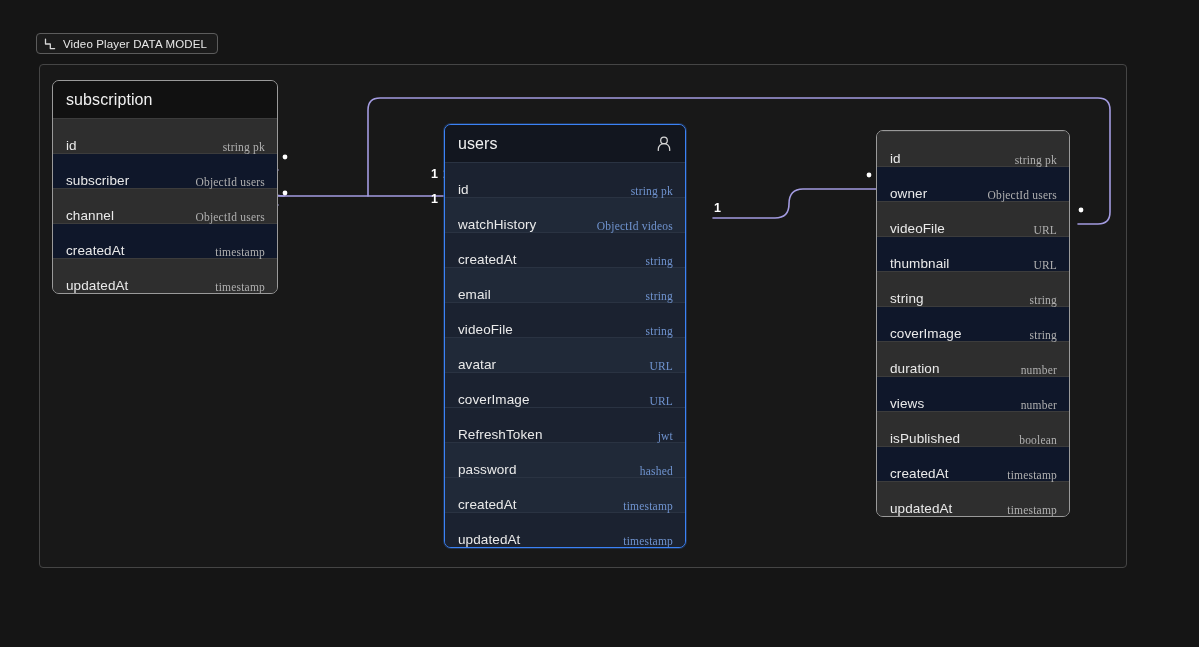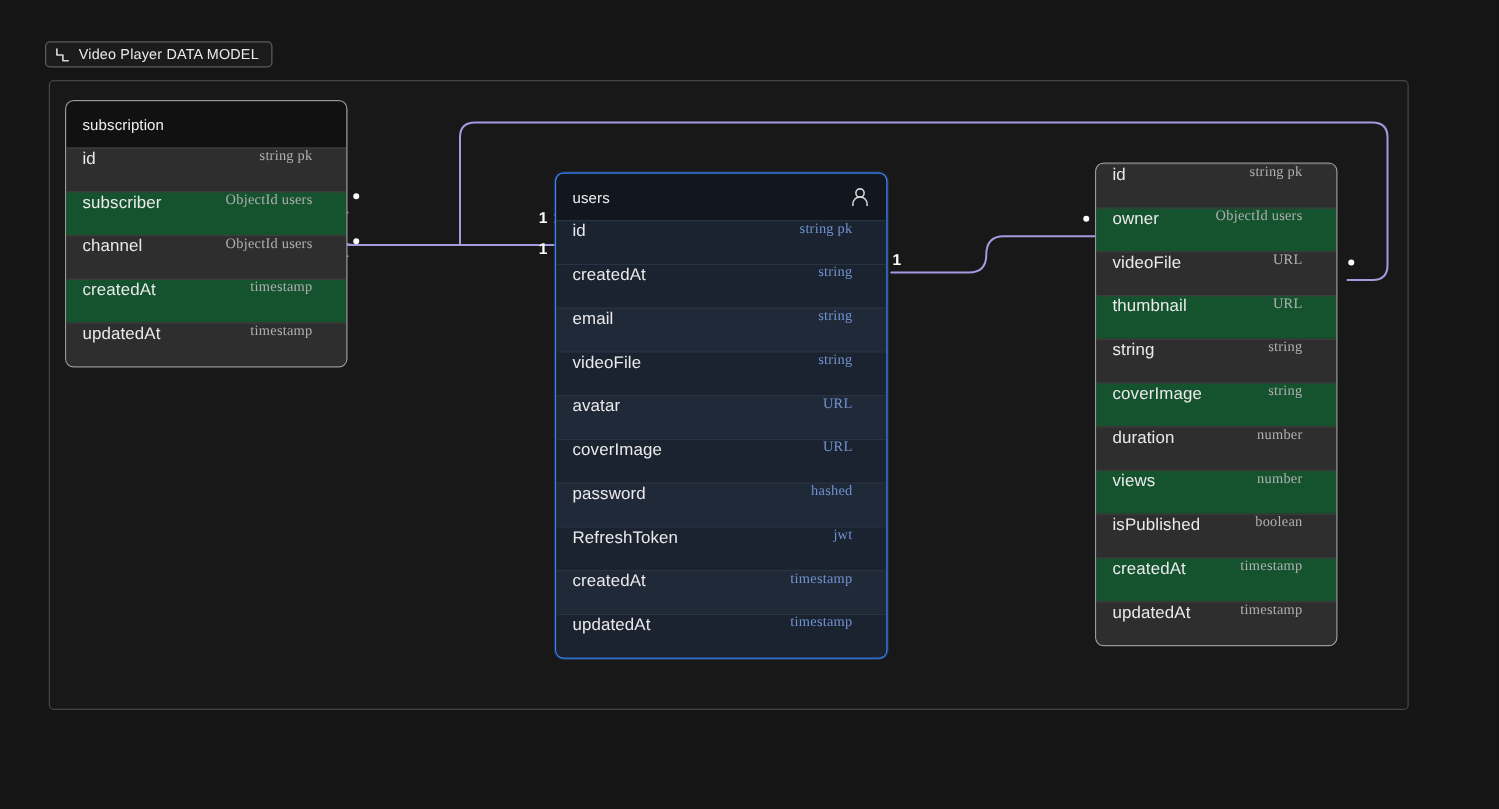--- a/index.html
+++ b/index.html
@@ -52,29 +52,29 @@
     border: 1.8px solid #3b82f6;
     background: #1b222e;
     box-shadow: 0 0 0 1px rgba(59,130,246,.25);
   }
   .t-head {
     display: flex; align-items: center; justify-content: space-between;
     height: 37px; padding: 0 11px 0 13px;
   }
   .table.plain .t-head { background: #111111; }
   .table.selected .t-head { background: #12161f; }
-  .t-title { font-size: 12px; color: #f0f0f0; letter-spacing: .1px; }
+  .t-title { font-size: 16px; color: #f0f0f0; letter-spacing: .1px; }
   .t-head-icon { width: 20px; height: 20px; display: block; }
 
   .t-row {
-    display: flex; align-items: flex-start; justify-content: space-between;
-    height: 35px; padding: 0 27px 0 13px;
+    display: flex; align-items: flex-end; justify-content: space-between;
+    height: 35px; padding: 0 12px 0 13px;
   }
   .table.plain .t-row        { background: #2e2e2e; border-top: 1px solid #3c3c3c; }
-  .table.plain .t-row.alt    { background: #14532d; }
+  .table.plain .t-row.alt    { background: #0f172a; }
   .table.selected .t-row     { background: #1b2230; border-top: 1px solid #2a3342; }
   .table.selected .t-row.alt { background: #202938; }
 
   .f-name { font-size: 13.5px; color: #eaeaea; letter-spacing: .1px; white-space: nowrap; }
   .f-type {
     font-family: Liberation Serif, serif;
     font-size: 11.5px; letter-spacing: .2px; white-space: nowrap;
   }
   .table.plain .f-type    { color: #b0b0b0; }
   .table.selected .f-type { color: #6f93cf; }
@@ -144,60 +144,64 @@
     <div class="t-row alt">
       <span class="f-name">createdAt</span>
       <span class="f-type">timestamp</span>
     </div>
     <div class="t-row">
       <span class="f-name">updatedAt</span>
       <span class="f-type">timestamp</span>
     </div>
   </div>
 
-  <div class="table selected" style="left:444px; top:138px; width:266px;">
+  <div class="table selected" style="left:444px; top:124px; width:242px;">
     <div class="t-head">
       <span class="t-title">users</span>
       <svg class="t-head-icon" viewBox="0 0 20 20">
         <circle cx="10" cy="6.4" r="3.3" fill="none" stroke="#d6d6d6" stroke-width="1.25"></circle>
         <path d="M4.3 16.4 v-1.2 a5.7 5.7 0 0 1 11.4 0 v1.2" fill="none" stroke="#d6d6d6" stroke-width="1.25" stroke-linecap="round"></path>
       </svg>
     </div>
     <div class="t-row">
       <span class="f-name">id</span>
       <span class="f-type">string pk</span>
     </div>
+    <div class="t-row alt">
+      <span class="f-name">watchHistory</span>
+      <span class="f-type">ObjectId videos</span>
+    </div>
     <div class="t-row">
       <span class="f-name">createdAt</span>
       <span class="f-type">string</span>
     </div>
     <div class="t-row alt">
       <span class="f-name">email</span>
       <span class="f-type">string</span>
     </div>
     <div class="t-row">
       <span class="f-name">videoFile</span>
       <span class="f-type">string</span>
     </div>
     <div class="t-row alt">
       <span class="f-name">avatar</span>
       <span class="f-type">URL</span>
     </div>
     <div class="t-row">
       <span class="f-name">coverImage</span>
       <span class="f-type">URL</span>
+    </div>
+    <div class="t-row">
+      <span class="f-name">RefreshToken</span>
+      <span class="f-type">jwt</span>
     </div>
     <div class="t-row alt">
       <span class="f-name">password</span>
       <span class="f-type">hashed</span>
     </div>
-    <div class="t-row">
-      <span class="f-name">RefreshToken</span>
-      <span class="f-type">jwt</span>
-    </div>
     <div class="t-row alt">
       <span class="f-name">createdAt</span>
       <span class="f-type">timestamp</span>
     </div>
     <div class="t-row">
       <span class="f-name">updatedAt</span>
       <span class="f-type">timestamp</span>
     </div>
   </div>
 

